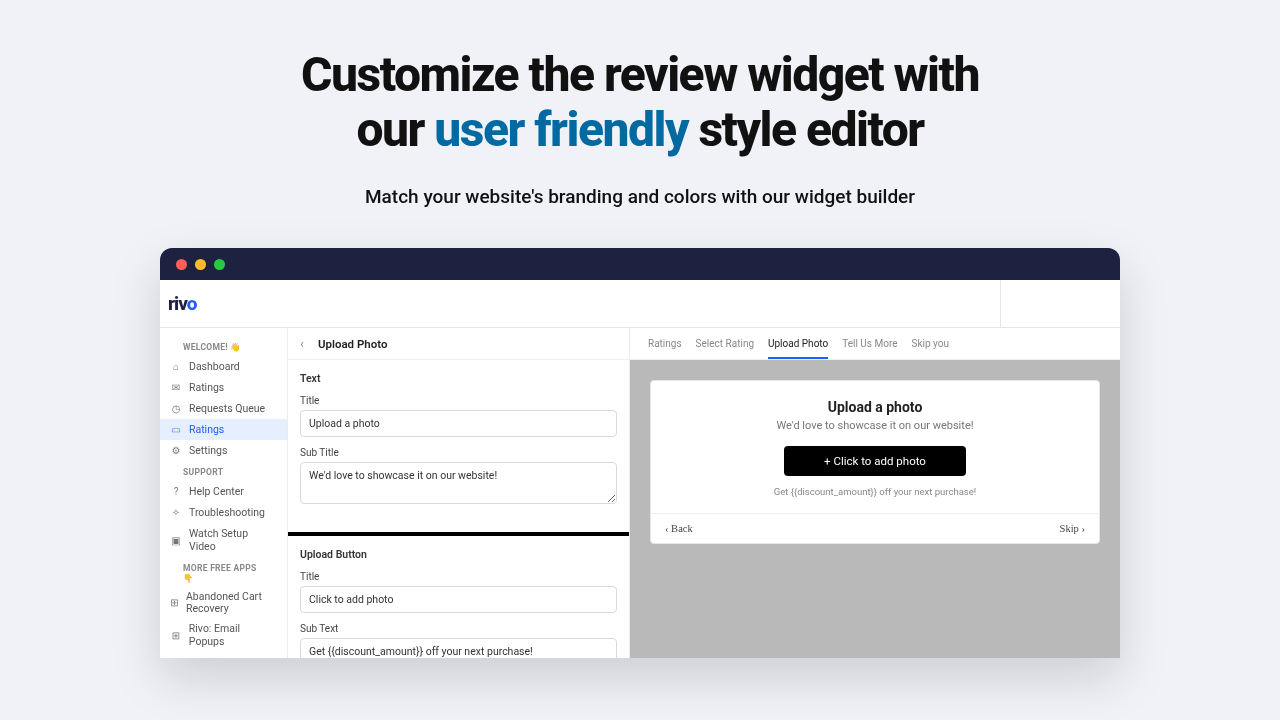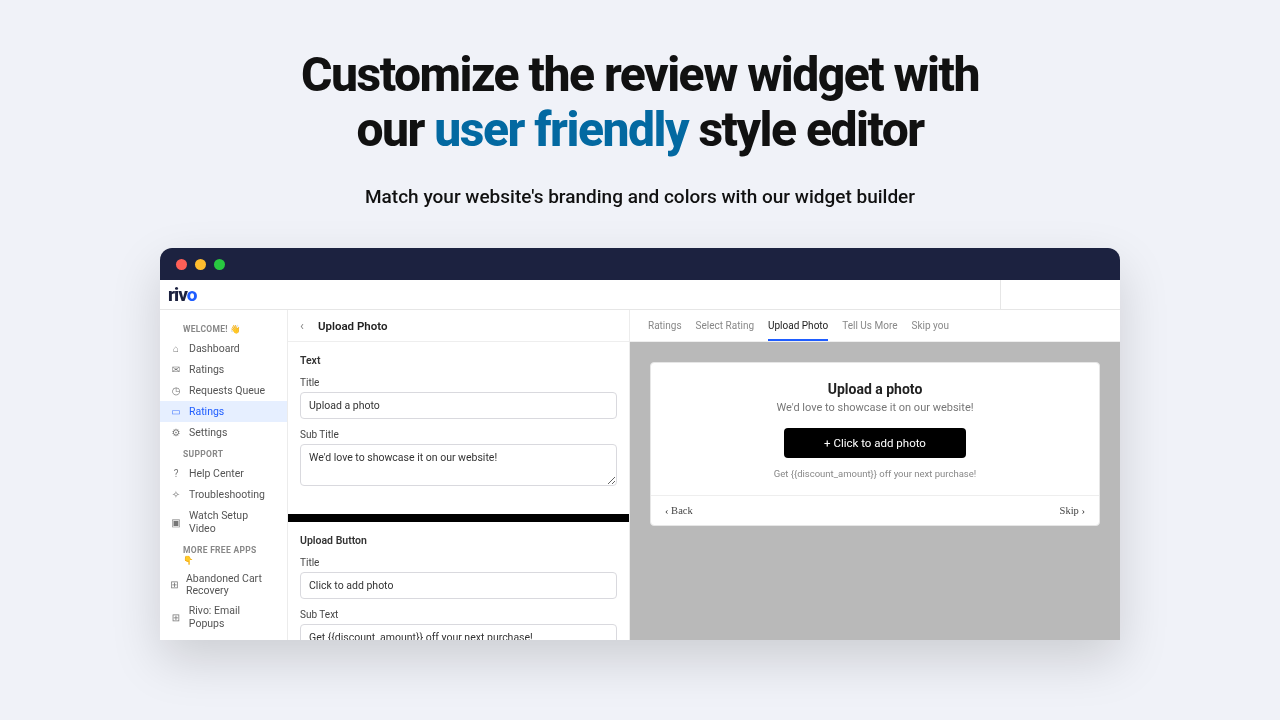--- a/index.html
+++ b/index.html
@@ -42,21 +42,21 @@
   display: flex;
   align-items: center;
   padding-left: 16px;
   gap: 8px;
 }
 .dot { width: 11px; height: 11px; border-radius: 50%; }
 .dot.red { background: #ff5f57; }
 .dot.yellow { background: #ffbd2e; }
 .dot.green { background: #28c940; }
 .brand-bar {
-  height: 30px;
+  height: 48px;
   border-bottom: 1px solid #e6e6e6;
   display: flex;
   align-items: center;
   padding-left: 8px;
 }
 .brand-bar .logo {
   font-size: 19px;
   font-weight: 800;
   color: #1c2240;
   letter-spacing: -1px;
@@ -111,21 +111,21 @@
   display: flex;
   align-items: center;
   gap: 14px;
   padding: 8px 12px;
   border-bottom: 1px solid #eee;
 }
 .editor-head .back { color: #888; font-size: 13px; cursor: pointer; }
 .editor-head .title { font-size: 11.5px; font-weight: 600; color: #222; }
 .section {
   padding: 12px 12px 14px;
-  border-bottom: 8px solid #000000;
+  border-bottom: 4px solid #000000;
 }
 .section .sec-title {
   font-size: 10.5px; font-weight: 600; color: #333;
   margin-bottom: 10px;
 }
 .lbl {
   font-size: 10px; color: #444; margin-bottom: 4px;
 }
 .inp, .ta {
   width: 100%;

